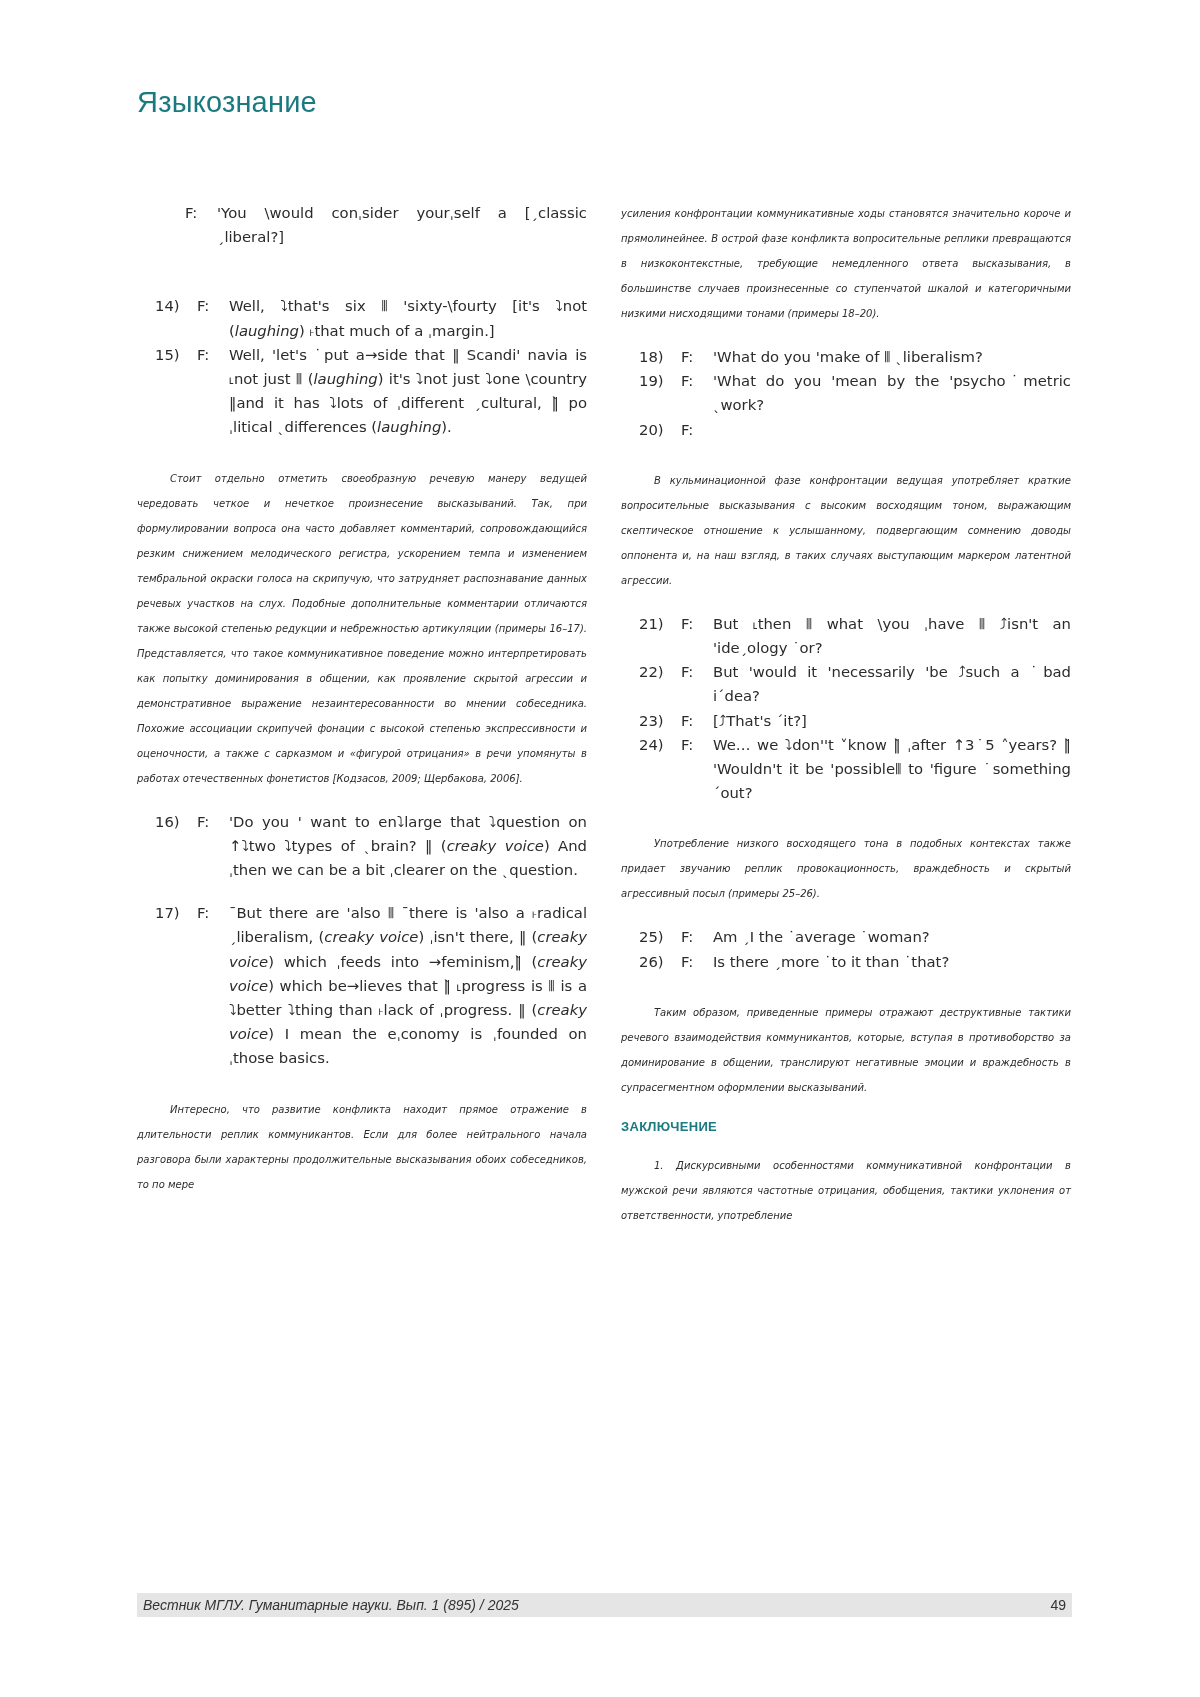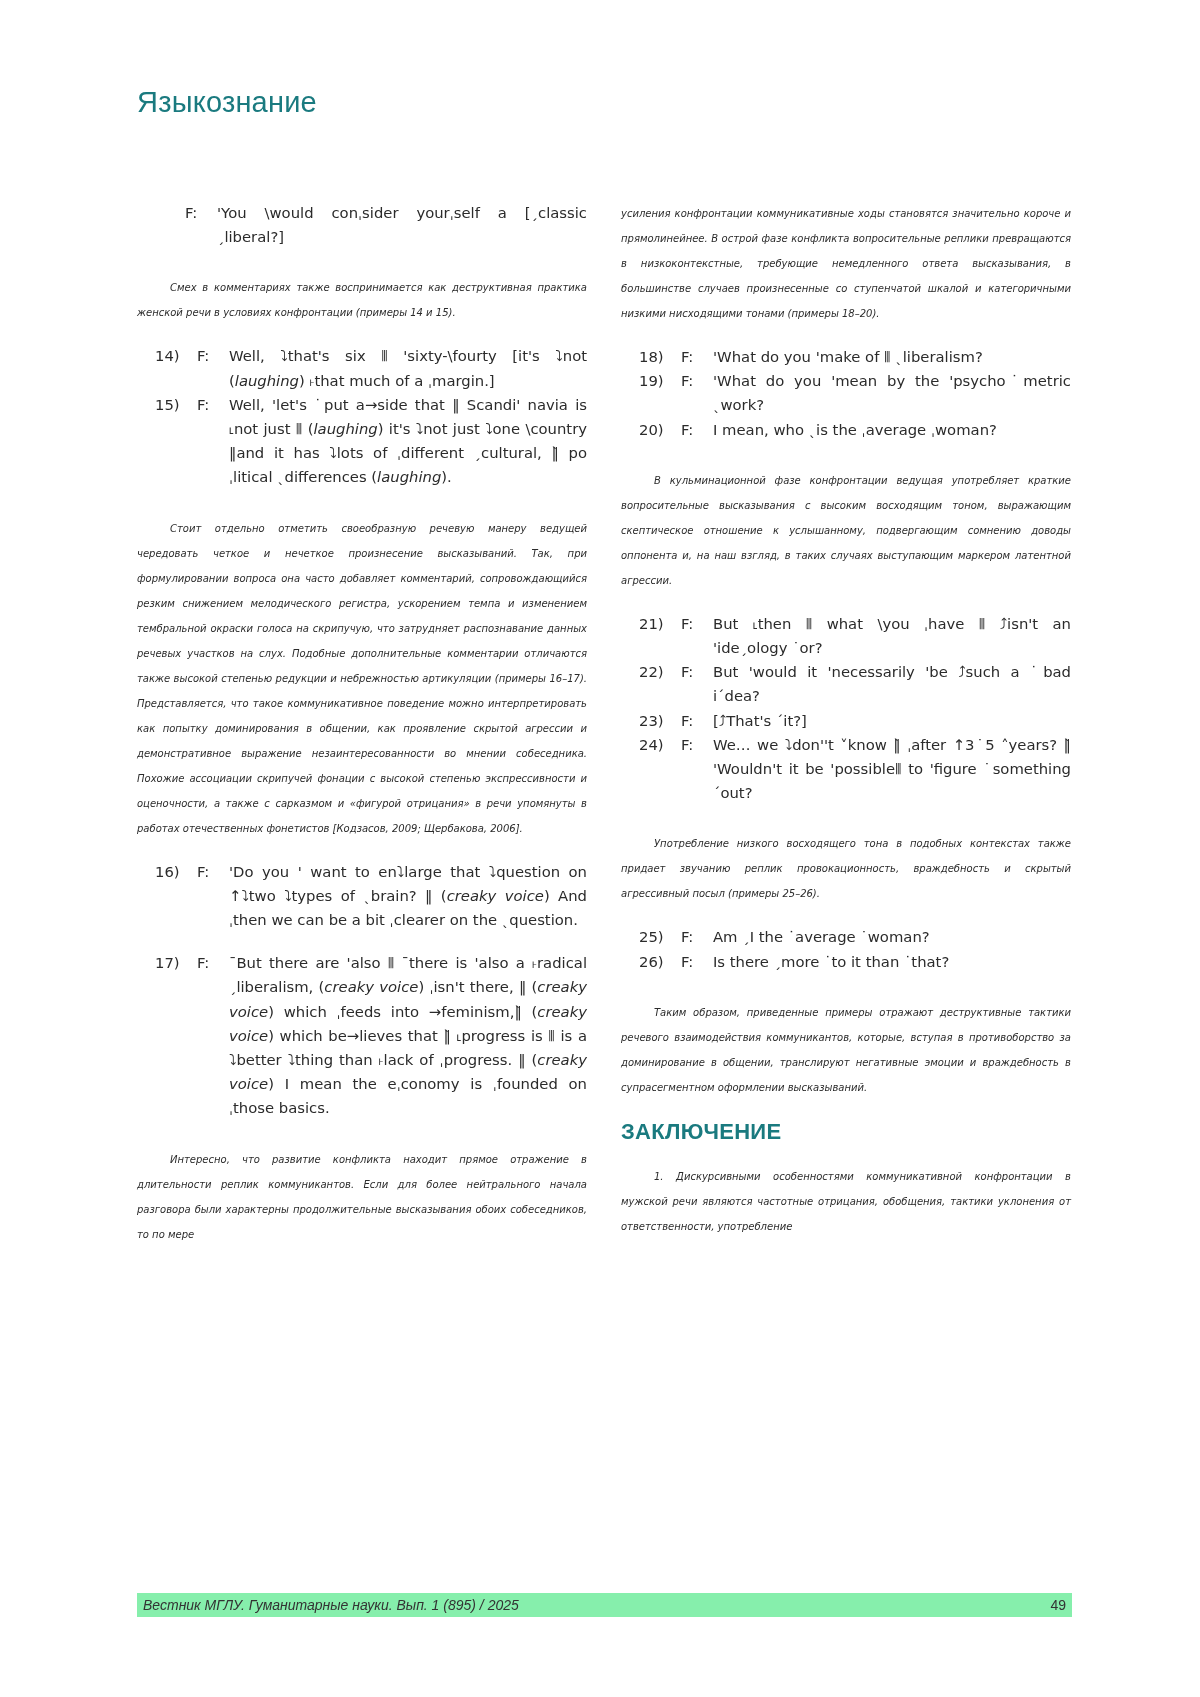--- a/index.html
+++ b/index.html
@@ -14,39 +14,38 @@
   .indent { text-indent: 33px; }
   .ex { display: flex; font-size: 14.8px; line-height: 24.2px; margin: 0; }
   .ex .num { width: 36px; flex: none; text-align: left; padding-right: 6px; }
   .ex .spk { width: 32px; flex: none; }
   .ex .txt { flex: 1; text-align: justify; }
   .ex .txt i { font-style: italic; }
   .exblock { margin-left: 18px; }
   .gap-m { height: 19px; }
   .gap-l { height: 26px; }
   .heading2 { font-family: "Liberation Sans", sans-serif; font-weight: bold; color: #1a7a7f;
-         font-size: 22px; margin: 0; letter-spacing: 0.3px; }
+         font-size: 13px; margin: 0; letter-spacing: 0.3px; }
   .footer { position: absolute; left: 137px; top: 1593px; width: 935px; height: 24px;
-         background: #86efac; display: flex; align-items: center; justify-content: space-between; }
+         background: #e5e5e5; display: flex; align-items: center; justify-content: space-between; }
   .footer .journal { font-family: "Liberation Sans", sans-serif; font-style: italic; font-size: 14px;
          color: #333; padding-left: 6px; }
   .footer .page { font-family: "Liberation Sans", sans-serif; font-size: 14px; color: #333; padding-right: 6px; }
 </style>
 </head>
 <body>
 
 <div class="section-title">Языкознание</div>
 
 <div class="col col-left">
   <div class="ex exblock" style="margin-left:48px;">
     <span class="spk">F:</span>
     <span class="txt">'You \would conˌsider yourˌself a [ˏclassic ˏliberal?]</span>
   </div>
   <div class="gap-l"></div>
-  <p class="para indent">Смех в комментариях также воспринимается как деструктивная практика женской речи в условиях конфронтации (примеры 14 и 15).</p>
   <div class="gap-m"></div>
   <div class="exlist">
       <div class="ex exblock">
         <span class="num">14)</span>
         <span class="spk">F:</span>
         <span class="txt">Well, ⤵that's six ⦀ 'sixty-\fourty [it's ⤵not (<i>laughing</i>) ˫that much of a ˌmargin.]</span>
       </div>
       <div class="ex exblock">
         <span class="num">15)</span>
         <span class="spk">F:</span>
@@ -82,21 +81,20 @@
         <span class="txt">'What do you 'make of ⦀ ˎliberalism?</span>
       </div>
       <div class="ex exblock">
         <span class="num">19)</span>
         <span class="spk">F:</span>
         <span class="txt">'What do you 'mean by the 'psycho˙metric ˎwork?</span>
       </div>
       <div class="ex exblock">
         <span class="num">20)</span>
         <span class="spk">F:</span>
-        <span class="txt">I mean, who ˎis the ˌaverage ˌwoman?</span>
       </div>
     </div>
   <div class="gap-l"></div>
   <p class="para indent">В кульминационной фазе конфронтации ведущая употребляет краткие вопросительные высказывания с высоким восходящим тоном, выражающим скептическое отношение к услышанному, подвергающим сомнению доводы оппонента и, на наш взгляд, в таких случаях выступающим маркером латентной агрессии.</p>
   <div class="gap-m"></div>
   <div class="exlist">
       <div class="ex exblock">
         <span class="num">21)</span>
         <span class="spk">F:</span>
         <span class="txt">But ˪then ⦀ what \you ˌhave ⦀ ⤴isn't an 'ideˏology ˙or?</span>

